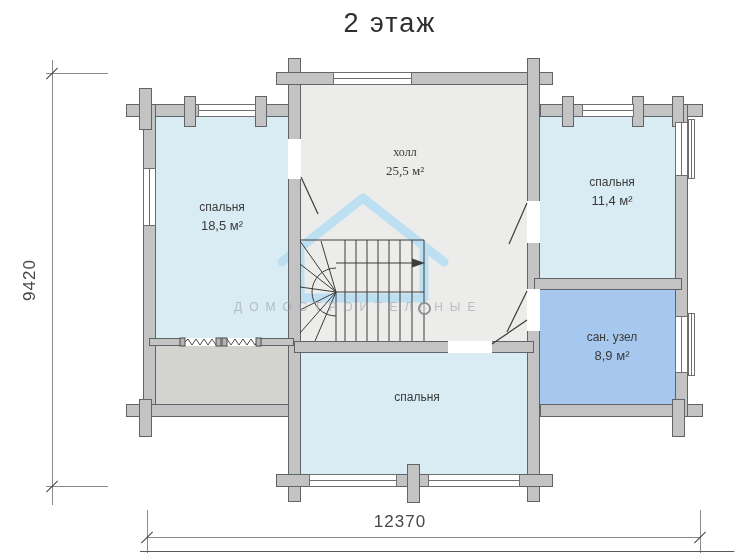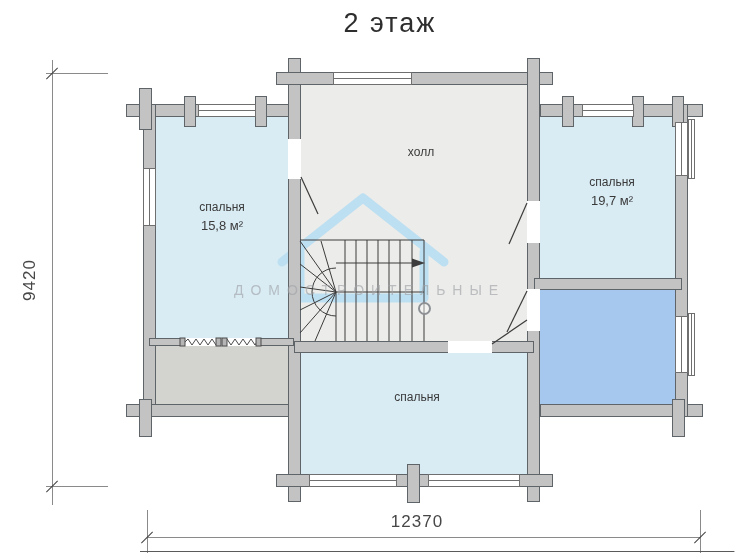--- a/index.html
+++ b/index.html
@@ -13,21 +13,21 @@
         background:linear-gradient(to right,#fff 0 45%,#6f6f6f 45% 55%,#fff 55% 100%);}
   .gap{position:absolute;background:#fff;}
   .room-label{position:absolute;width:130px;text-align:center;line-height:1.5;}
   .room-label .nm{font-size:12px;}
   .room-label .ar{font-size:13px;}
   .dim{position:absolute;background:#8a8a8a;}
   .tick{position:absolute;width:16px;height:1px;background:#3f3f3f;transform:rotate(-45deg);}
   .dimtxt{position:absolute;font-size:17px;color:#474747;letter-spacing:1px;}
   #title{position:absolute;left:280px;top:8px;width:220px;text-align:center;
          font-size:27px;font-weight:300;color:#2e2e2e;letter-spacing:2px;}
-  #wm-small{position:absolute;left:234px;top:282px;width:280px;font-size:14px;
+  #wm-small{position:absolute;left:234px;top:300px;width:280px;font-size:12px;
             letter-spacing:7px;color:rgba(160,163,168,0.65);font-weight:400;}
   #wm-big{position:absolute;left:188px;top:323px;width:364px;text-align:center;font-size:47px;
           font-weight:bold;letter-spacing:1px;color:rgba(125,132,142,0.55);}
   #wm-ring{position:absolute;left:418px;top:302px;width:9px;height:9px;border:2px solid #8d9196;
            border-radius:50%;background:rgba(255,255,255,.4);}
   svg{position:absolute;left:0;top:0;}
 </style>
 </head>
 <body>
 
@@ -108,45 +108,50 @@
       <polyline points="224,342 227,339 231,345 235,339 239,345 243,339 247,345 251,339 255,345 257,342"></polyline>
       <rect x="180" y="338" width="5" height="8" fill="#b5b5b5"></rect>
       <rect x="216" y="338" width="5" height="8" fill="#b5b5b5"></rect>
       <rect x="222" y="338" width="5" height="8" fill="#b5b5b5"></rect>
       <rect x="256" y="338" width="5" height="8" fill="#b5b5b5"></rect>
     </g>
   </svg>
 
   <div class="room-label" style="left:157px;top:198px;">
     <div class="nm">спальня</div>
-    <div class="ar">15,8 м²</div>
+    <div class="ar">18,5 м²</div>
   </div>
-  <div class="room-label" style="left:356px;top:143px;">
+  <div class="room-label" style="left:340px;top:143px;font-family:Liberation Serif, serif;">
     <div class="nm">холл</div>
+    <div class="ar">25,5 м²</div>
   </div>
   <div class="room-label" style="left:547px;top:173px;">
     <div class="nm">спальня</div>
-    <div class="ar">19,7 м²</div>
+    <div class="ar">11,4 м²</div>
+  </div>
+  <div class="room-label" style="left:547px;top:328px;">
+    <div class="nm">сан. узел</div>
+    <div class="ar">8,9 м²</div>
   </div>
   <div class="room-label" style="left:352px;top:388px;">
     <div class="nm">спальня</div>
   </div>
 
   <div id="wm-small">ДОМОСТРОИТЕЛЬНЫЕ</div>
   <div id="wm-ring"></div>
 
   <div class="dim" style="left:52px;top:60px;width:1px;height:445px;"></div>
   <div class="dim" style="left:46px;top:73px;width:62px;height:1px;"></div>
   <div class="dim" style="left:46px;top:486px;width:62px;height:1px;"></div>
   <div class="tick" style="left:44px;top:73px;"></div>
   <div class="tick" style="left:44px;top:486px;"></div>
   <div class="dimtxt" style="left:0px;top:270px;width:60px;text-align:center;transform:rotate(-90deg);">9420</div>
 
   <div class="dim" style="left:147px;top:537px;width:553px;height:1px;"></div>
   <div class="dim" style="left:147px;top:510px;width:1px;height:43px;"></div>
   <div class="dim" style="left:700px;top:510px;width:1px;height:43px;"></div>
   <div class="tick" style="left:139px;top:537px;"></div>
   <div class="tick" style="left:692px;top:537px;"></div>
-  <div class="dimtxt" style="left:367px;top:512px;width:100px;text-align:center;">12370</div>
+  <div class="dimtxt" style="left:350px;top:512px;width:100px;text-align:center;">12370</div>
 
   <div class="dim" style="left:140px;top:551px;width:600px;height:1px;background:#5a5a5a;"></div>
 
 </div>
 
 </body></html>

